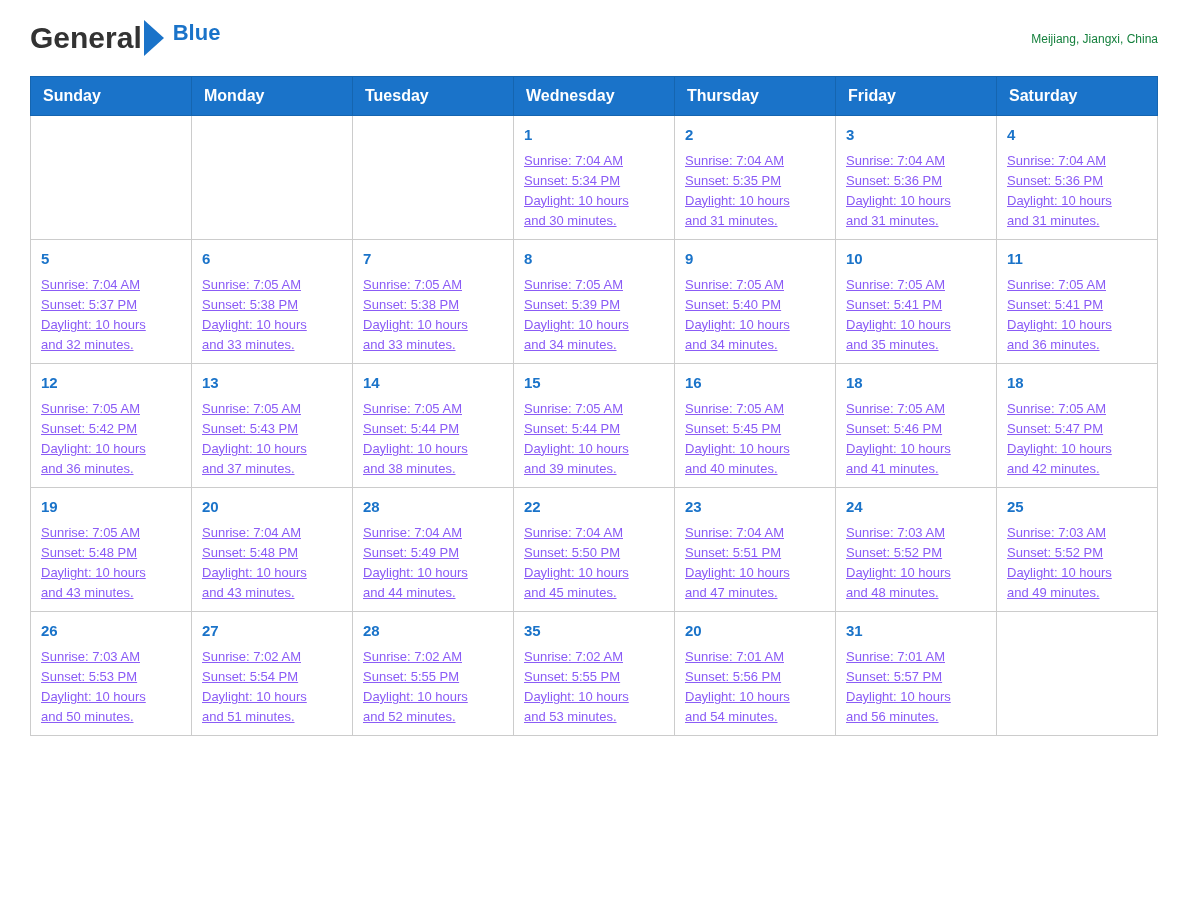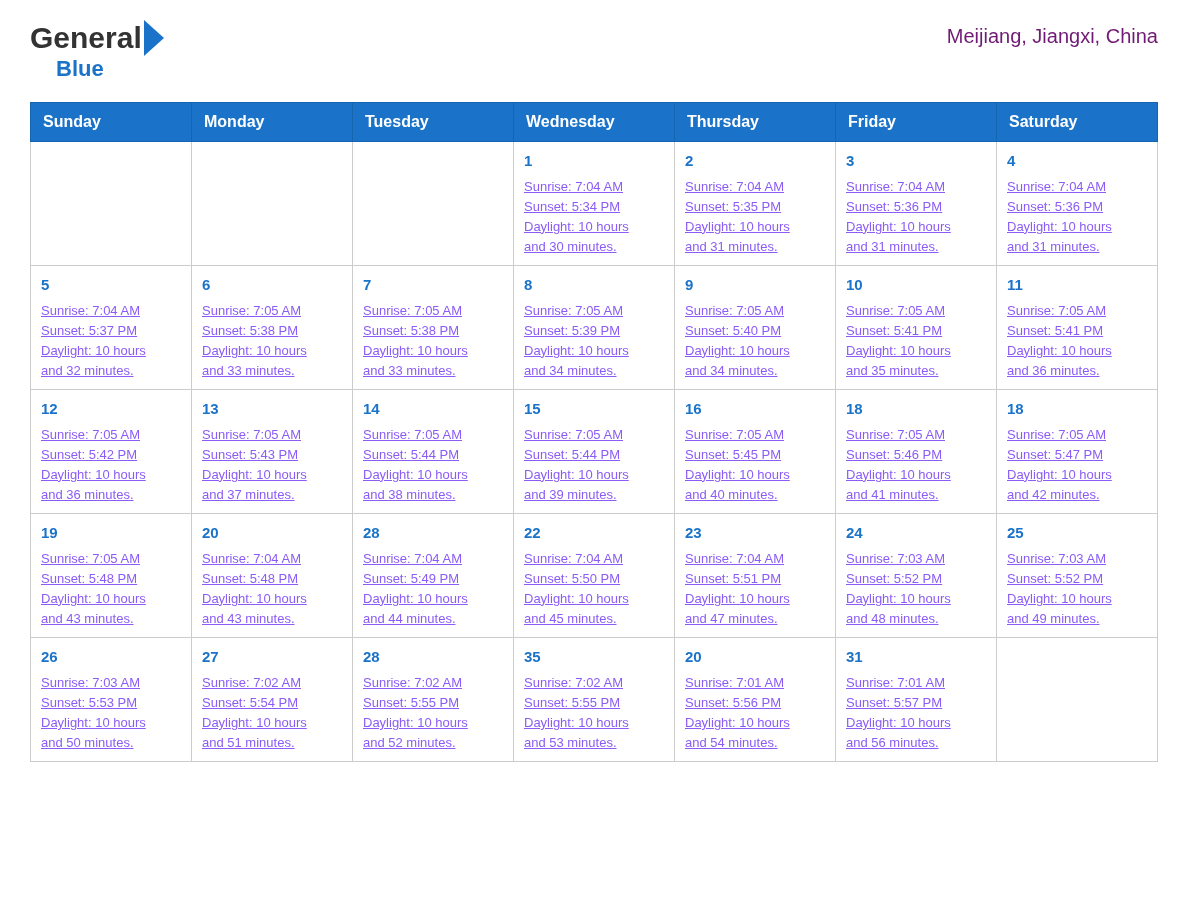--- a/index.html
+++ b/index.html
@@ -11,37 +11,36 @@
       padding: 20px 30px;
     }
     .header {
       display: flex;
       justify-content: space-between;
       align-items: flex-start;
       margin-bottom: 20px;
     }
     .logo {
       display: flex;
-      flex-direction: column;
       align-items: flex-start;
       text-align: center;
     }
     .title-block {
       text-align: right;
     }
     .page-title {
       font-size: 48px;
       font-weight: bold;
       color: #222;
       line-height: 1.1;
     }
     .subtitle {
-      font-size: 20px;
-      color: #701a75;
-      margin-top: 5px;
+      font-size: 12px;
+      color: #15803d;
+      margin-top: 12px;
     }
     .calendar {
       width: 100%;
       border-collapse: collapse;
       border: 1px solid #ccc;
     }
     .calendar th {
       background-color: #1a73c9;
       color: #fff;
       font-size: 16px;
@@ -99,21 +98,21 @@
   </style>
 </head>
 <body>
 
 <div class="header">
   <div class="logo">
     <div class="logo-row">
       <span class="logo-text-general">General</span>
       <span class="logo-arrow"></span>
     </div>
-    <div style="margin-left:26px;">
+    <div style="margin-left:9px;">
       <span style="font-size:22px; font-weight:bold; color:#1a73c9;">Blue</span>
     </div>
   </div>
   <div class="title-block">
     <div class="subtitle">Meijiang, Jiangxi, China</div>
   </div>
 </div>
 
 <table class="calendar">
   <thead>

